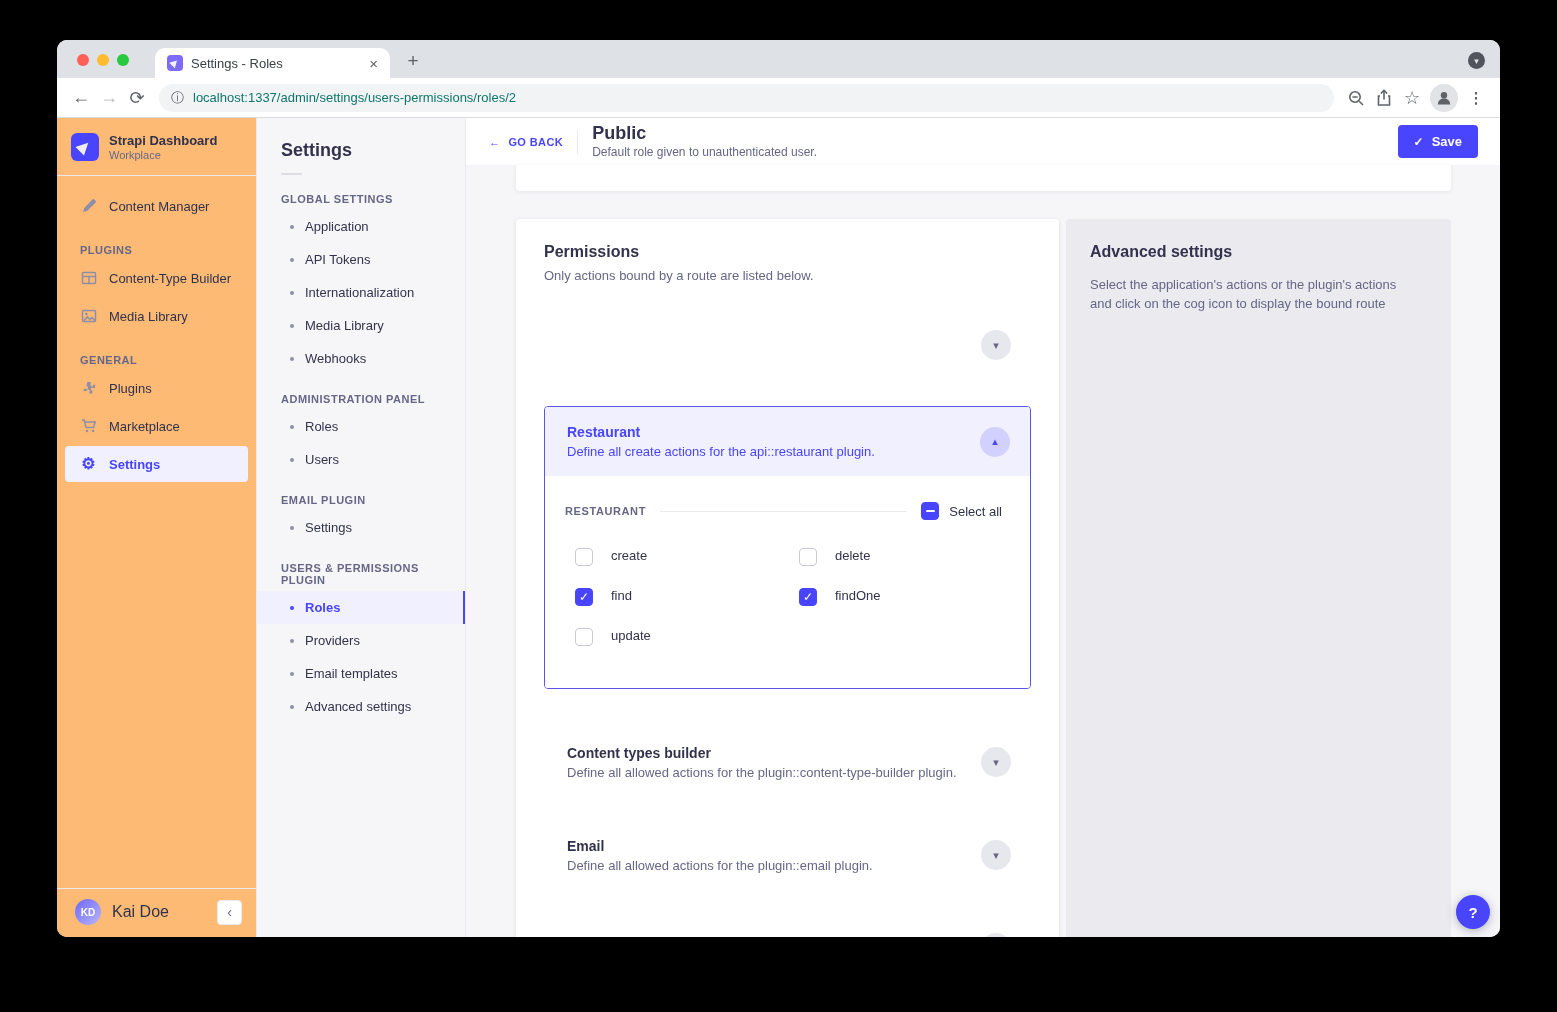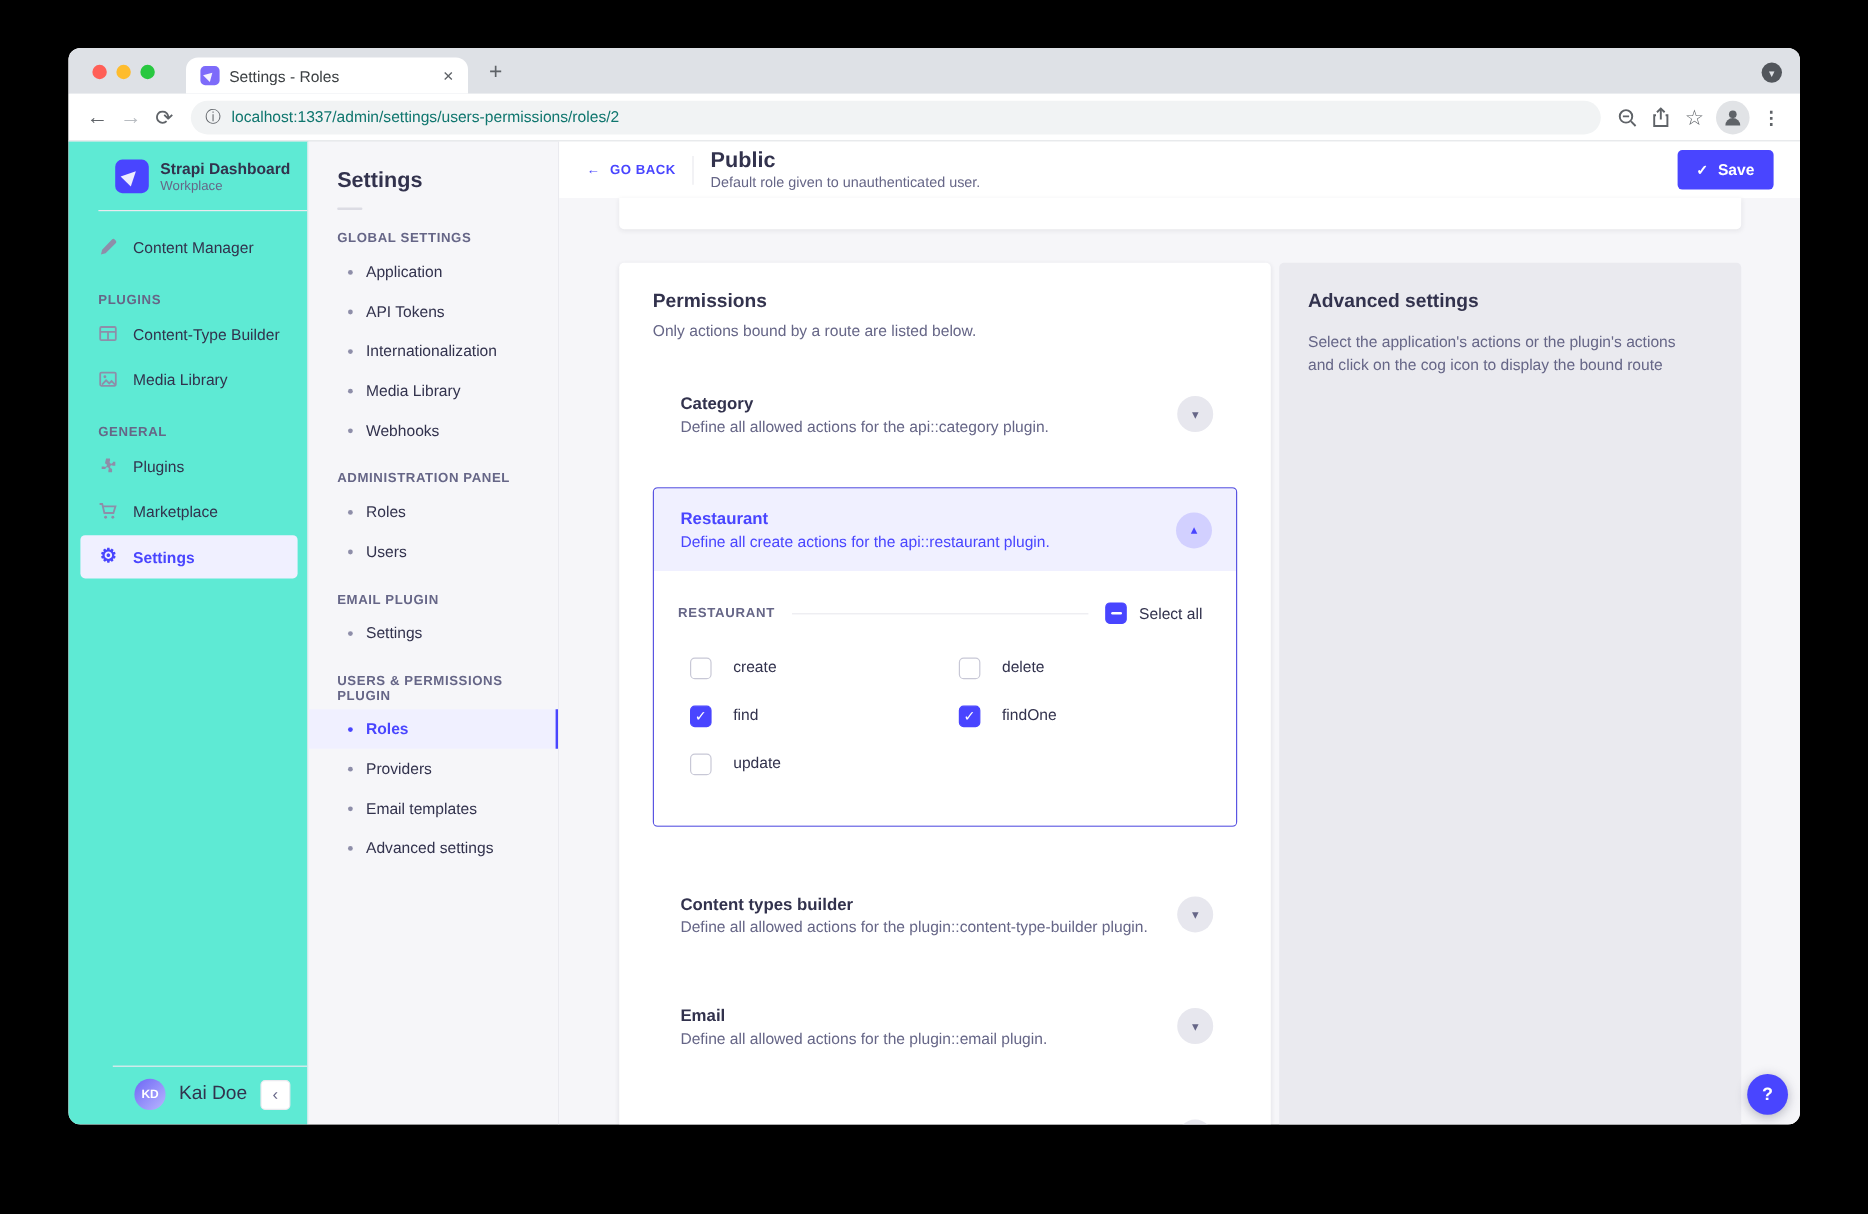--- a/index.html
+++ b/index.html
@@ -38,21 +38,21 @@
             display:flex; align-items:center; padding:0 12px; gap:9px; }
   .info-ic { color:#5f6368; font-size:13px; }
   .url { font-size:13px; color:#0f766e; white-space:nowrap; }
   .tool-ic { width:28px; height:28px; display:flex; align-items:center; justify-content:center; color:#5f6368; }
   .tool-ic.star { font-size:18px; }
   .tool-ic.kebab { font-size:15px; font-weight:bold; letter-spacing:0; }
   .avatar-chip { width:28px; height:28px; border-radius:50%; background:#e1e3e6;
                  display:flex; align-items:center; justify-content:center; margin:0 4px; }
   
   .app { flex:1; display:flex; min-height:0; }
-  .nav { width:200px; background:#5eead4; border-right:1px solid #eaeaef; display:flex; flex-direction:column;align-items:flex-end; }
+  .nav { width:200px; background:#fdba74; border-right:1px solid #eaeaef; display:flex; flex-direction:column; }
   .brand { display:flex; align-items:center; gap:10px; padding:15px 14px 14px; border-bottom:1px solid #eaeaef; }
   .brand-logo { width:28px; height:28px; border-radius:6px; background:#4945ff; position:relative; flex:0 0 28px; }
   .brand-logo .arrow { position:absolute; left:7px; top:8px; width:0; height:0;
     border-left:12px solid rgba(255,255,255,.9); border-top:6px solid transparent; border-bottom:6px solid transparent;
     transform:rotate(-45deg); }
   .brand-name { font-size:13px; font-weight:bold; color:#32324d; line-height:1.25; }
   .brand-sub { font-size:11px; color:#666687; }
   .nav-body { flex:1; padding:10px 0; }
   .nav-section { font-size:11px; font-weight:bold; color:#666687; letter-spacing:.5px; margin:20px 23px 4px; }
   .nav-item { display:flex; align-items:center; gap:12px; height:36px; margin:2px 8px; padding:0 15px;
@@ -340,24 +340,20 @@
 
       <div class="columns">
 
         <div class="perm-card">
           <div class="perm-title">Permissions</div>
           <div class="perm-sub">Only actions bound by a route are listed below.</div>
 
           <div class="accordions">
 
             <div class="acc-row">
-              <span class="acc-text">
-                <div class="acc-title">Category</div>
-                <div class="acc-desc">Define all allowed actions for the api::category plugin.</div>
-              </span>
               <button class="circle-btn">
                   <span>▾</span>
                 </button>
             </div>
 
             <div class="expanded-box">
               <div class="expanded-head">
                 <span class="acc-text">
                   <div class="acc-title">Restaurant</div>
                   <div class="acc-desc">Define all create actions for the api::restaurant plugin.</div>

